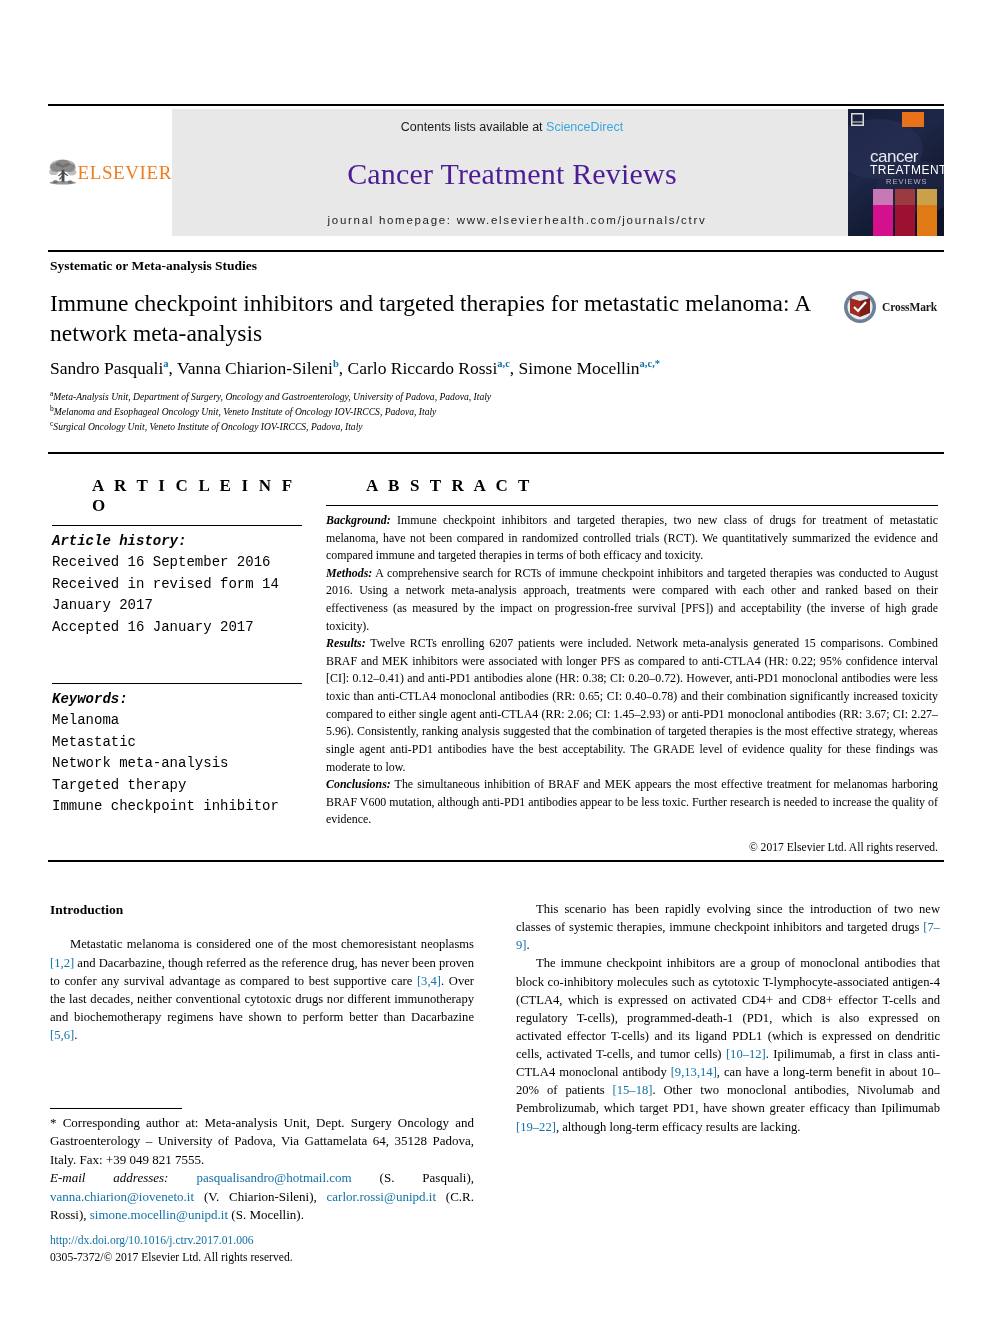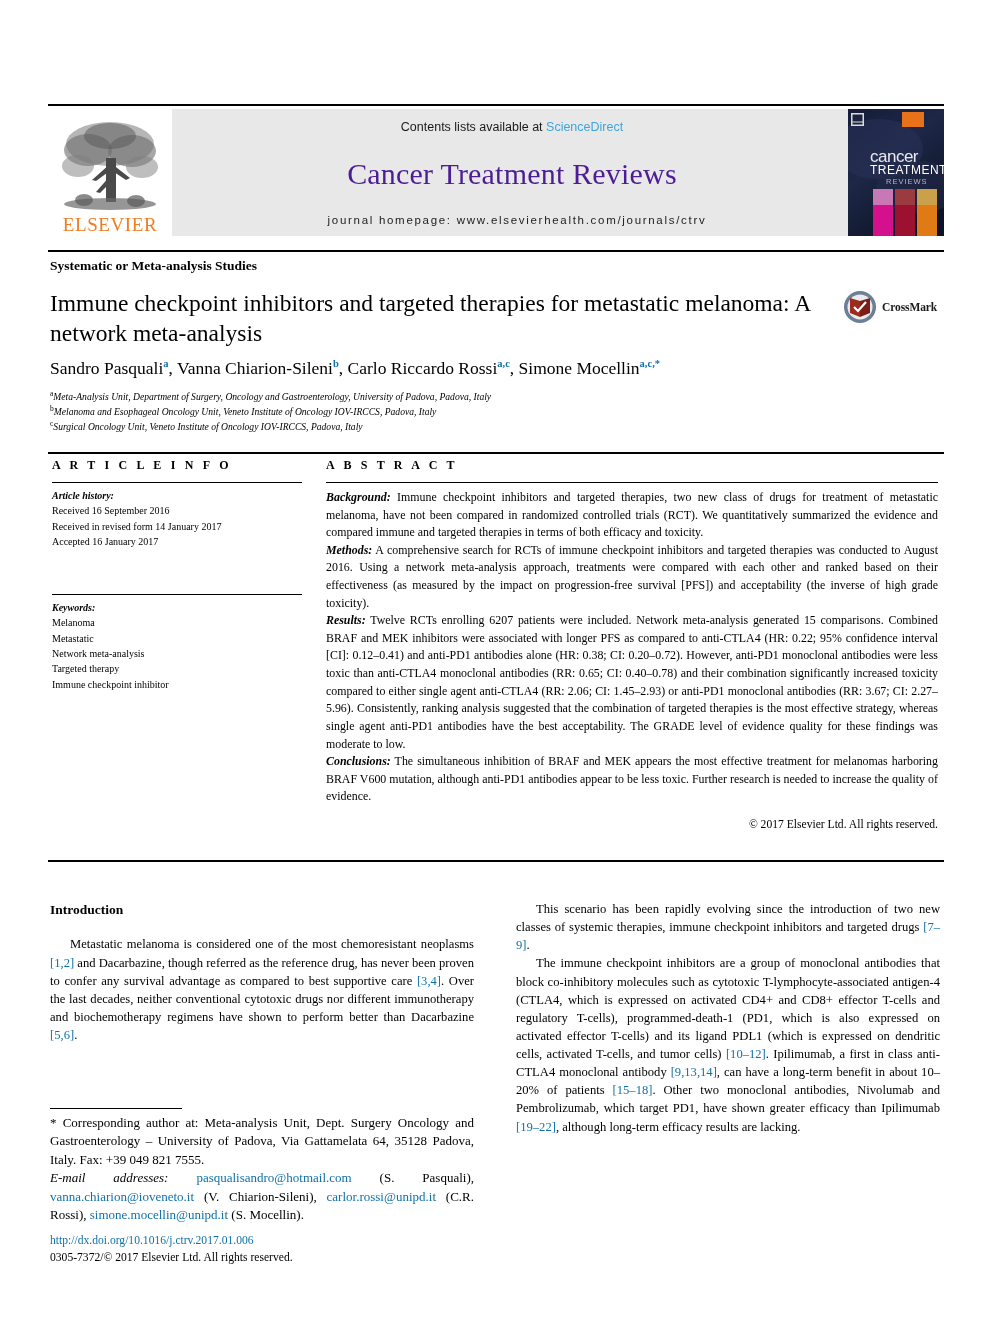--- a/index.html
+++ b/index.html
@@ -53,21 +53,21 @@
     display: flex;
     flex-direction: row;
     align-items: stretch;
   }
   .elsevier-logo {
     width: 124px;
     flex: 0 0 124px;
     position: relative;
     background: #ffffff;
     display: flex;
-    flex-direction: column;
+    flex-direction: row;
     align-items: center;
     justify-content: flex-end;
     padding-bottom: 2px;
     box-sizing: border-box;
   }
   .tree-svg { display:block; }
   .elsevier-word {
     font-family: "Liberation Serif", serif;
     font-size: 19px;
     letter-spacing: 0.6px;
@@ -208,31 +208,32 @@
     width: 250px;
   }
   .col-abstract {
     position: absolute;
     top: 0; left: 278px;
     width: 612px;
   }
   .spaced-head {
     font-family: "Liberation Serif", serif;
     font-weight: bold;
-    font-size: 12px;
+    font-size: 17px;
     letter-spacing: 3.2px;
-    padding-top: 4px;
+    padding-top: 22px;
+    margin-left: 40px;
   }
   .hr-thin {
     border-top: 1px solid #000;
     margin-top: 9px;
   }
   .info-body {
-    font-family: Liberation Serif, serif;
-    font-size: 10px;
+    font-family: Liberation Mono, monospace;
+    font-size: 14px;
     line-height: 1.53;
     padding-top: 5px;
   }
   .info-body .ital {
     font-style: italic;
     font-weight: bold;
   }
   .kw-block { padding-top: 36px; }
   .abstract-body {
     font-family: "Liberation Serif", serif;

